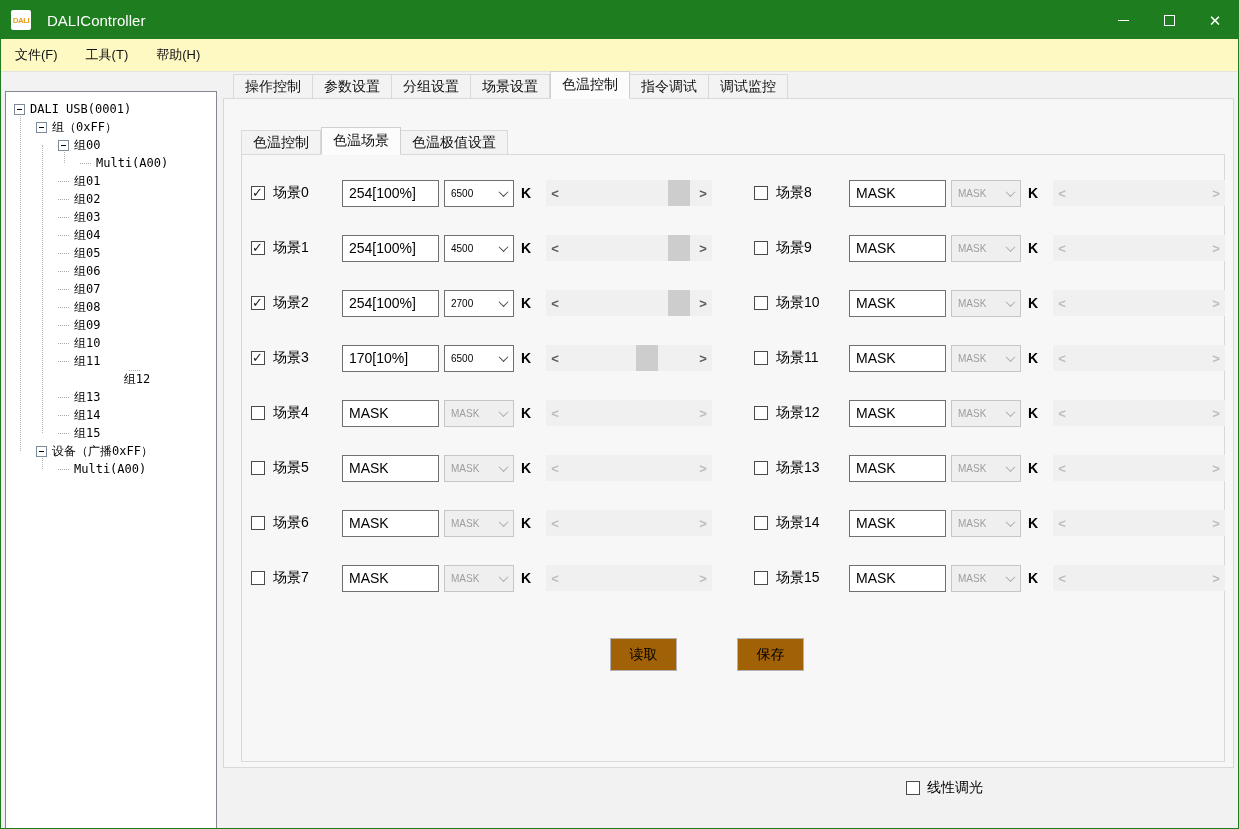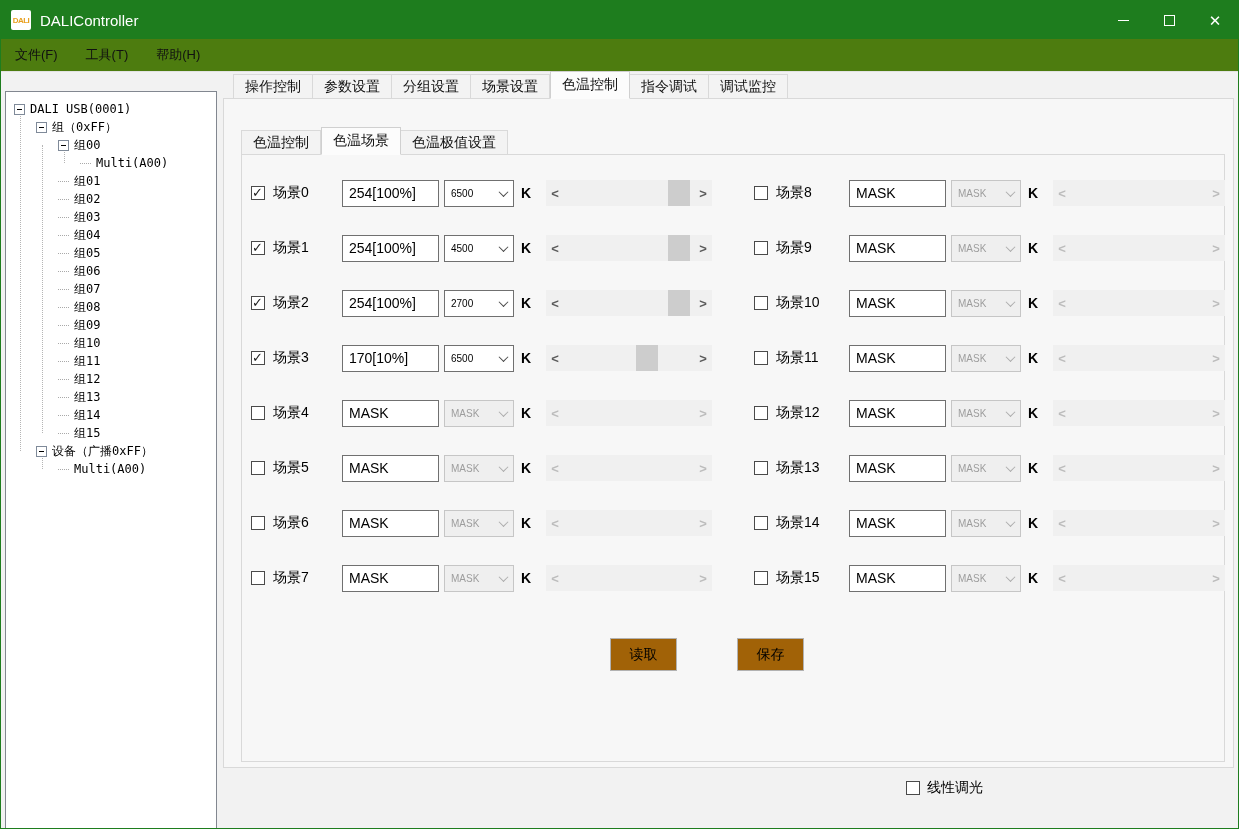--- a/index.html
+++ b/index.html
@@ -3,29 +3,29 @@
 <meta charset="utf-8">
 <style>
   * { margin:0; padding:0; box-sizing:border-box; }
   html,body { width:1239px; height:829px; font-family:"Liberation Sans","DejaVu Sans",sans-serif; }
   .window { position:relative; width:1239px; height:829px; background:#f2f2f2; border:1px solid #1e7d1e; overflow:hidden; }
 
   
   .titlebar { position:absolute; left:0; top:0; right:0; height:38px; background:#1e7d1e; display:flex; align-items:center; }
   .app-icon { width:20px; height:20px; background:#ffffff; margin-left:10px; border-radius:2px;
               display:flex; align-items:center; justify-content:center; font-size:8px; font-weight:bold; color:#e8a020; letter-spacing:-0.5px; }
-  .app-title { color:#ffffff; font-size:15px; margin-left:9px; }
+  .app-title { color:#ffffff; font-size:15px; margin-left:16px; }
   .win-controls { position:absolute; right:0; top:0; height:38px; display:flex; }
   .win-btn { width:46px; height:38px; display:flex; align-items:center; justify-content:center; color:#fff; }
   .glyph-min { width:11px; height:1px; background:#fff; }
   .glyph-max { width:11px; height:11px; border:1px solid #fff; }
   .glyph-close { font-size:15px; line-height:1; }
 
   
-  .menubar { position:absolute; left:0; top:38px; right:0; height:33px; background:#4d7c0f; border-bottom:1px solid #e3e3e3; display:flex; align-items:center; }
+  .menubar { position:absolute; left:0; top:38px; right:0; height:33px; background:#fef9c3; border-bottom:1px solid #e3e3e3; display:flex; align-items:center; }
   .menu-item { padding:0 14px; font-size:13px; color:#111; height:100%; display:flex; align-items:center; }
 
   
   .tree-panel { position:absolute; left:4px; top:90px; width:212px; height:812px; background:#ffffff; border:1px solid #828790; overflow:hidden; }
   .tree { position:relative; padding-top:8px; font-family:"DejaVu Sans Mono","Liberation Mono",monospace; font-size:12px; color:#000; }
   .tree-row { height:18px; display:flex; align-items:center; white-space:nowrap; }
   .tree-box { width:11px; height:11px; border:1px solid #7f8a99; background:#fff; margin-right:5px; position:relative; flex:0 0 auto; }
   .tree-box::after { content:""; position:absolute; left:2px; top:4px; width:5px; height:1px; background:#000; }
   .tree-stub { width:11px; height:1px; border-top:1px dotted #a9a9a9; margin-right:5px; flex:0 0 auto; }
   .vline { position:absolute; border-left:1px dotted #b5b5b5; width:0; }
@@ -172,21 +172,21 @@
           <span>组09</span>
         </div>
         <div class="tree-row" style="padding-left: 52px;">
           <span class="tree-stub"></span>
           <span>组10</span>
         </div>
         <div class="tree-row" style="padding-left: 52px;">
           <span class="tree-stub"></span>
           <span>组11</span>
         </div>
-        <div class="tree-row" style="padding-left: 52px;">
+        <div class="tree-row" style="padding-left: 52px; flex-direction: column;">
           <span class="tree-stub"></span>
           <span>组12</span>
         </div>
         <div class="tree-row" style="padding-left: 52px;">
           <span class="tree-stub"></span>
           <span>组13</span>
         </div>
         <div class="tree-row" style="padding-left: 52px;">
           <span class="tree-stub"></span>
           <span>组14</span>

